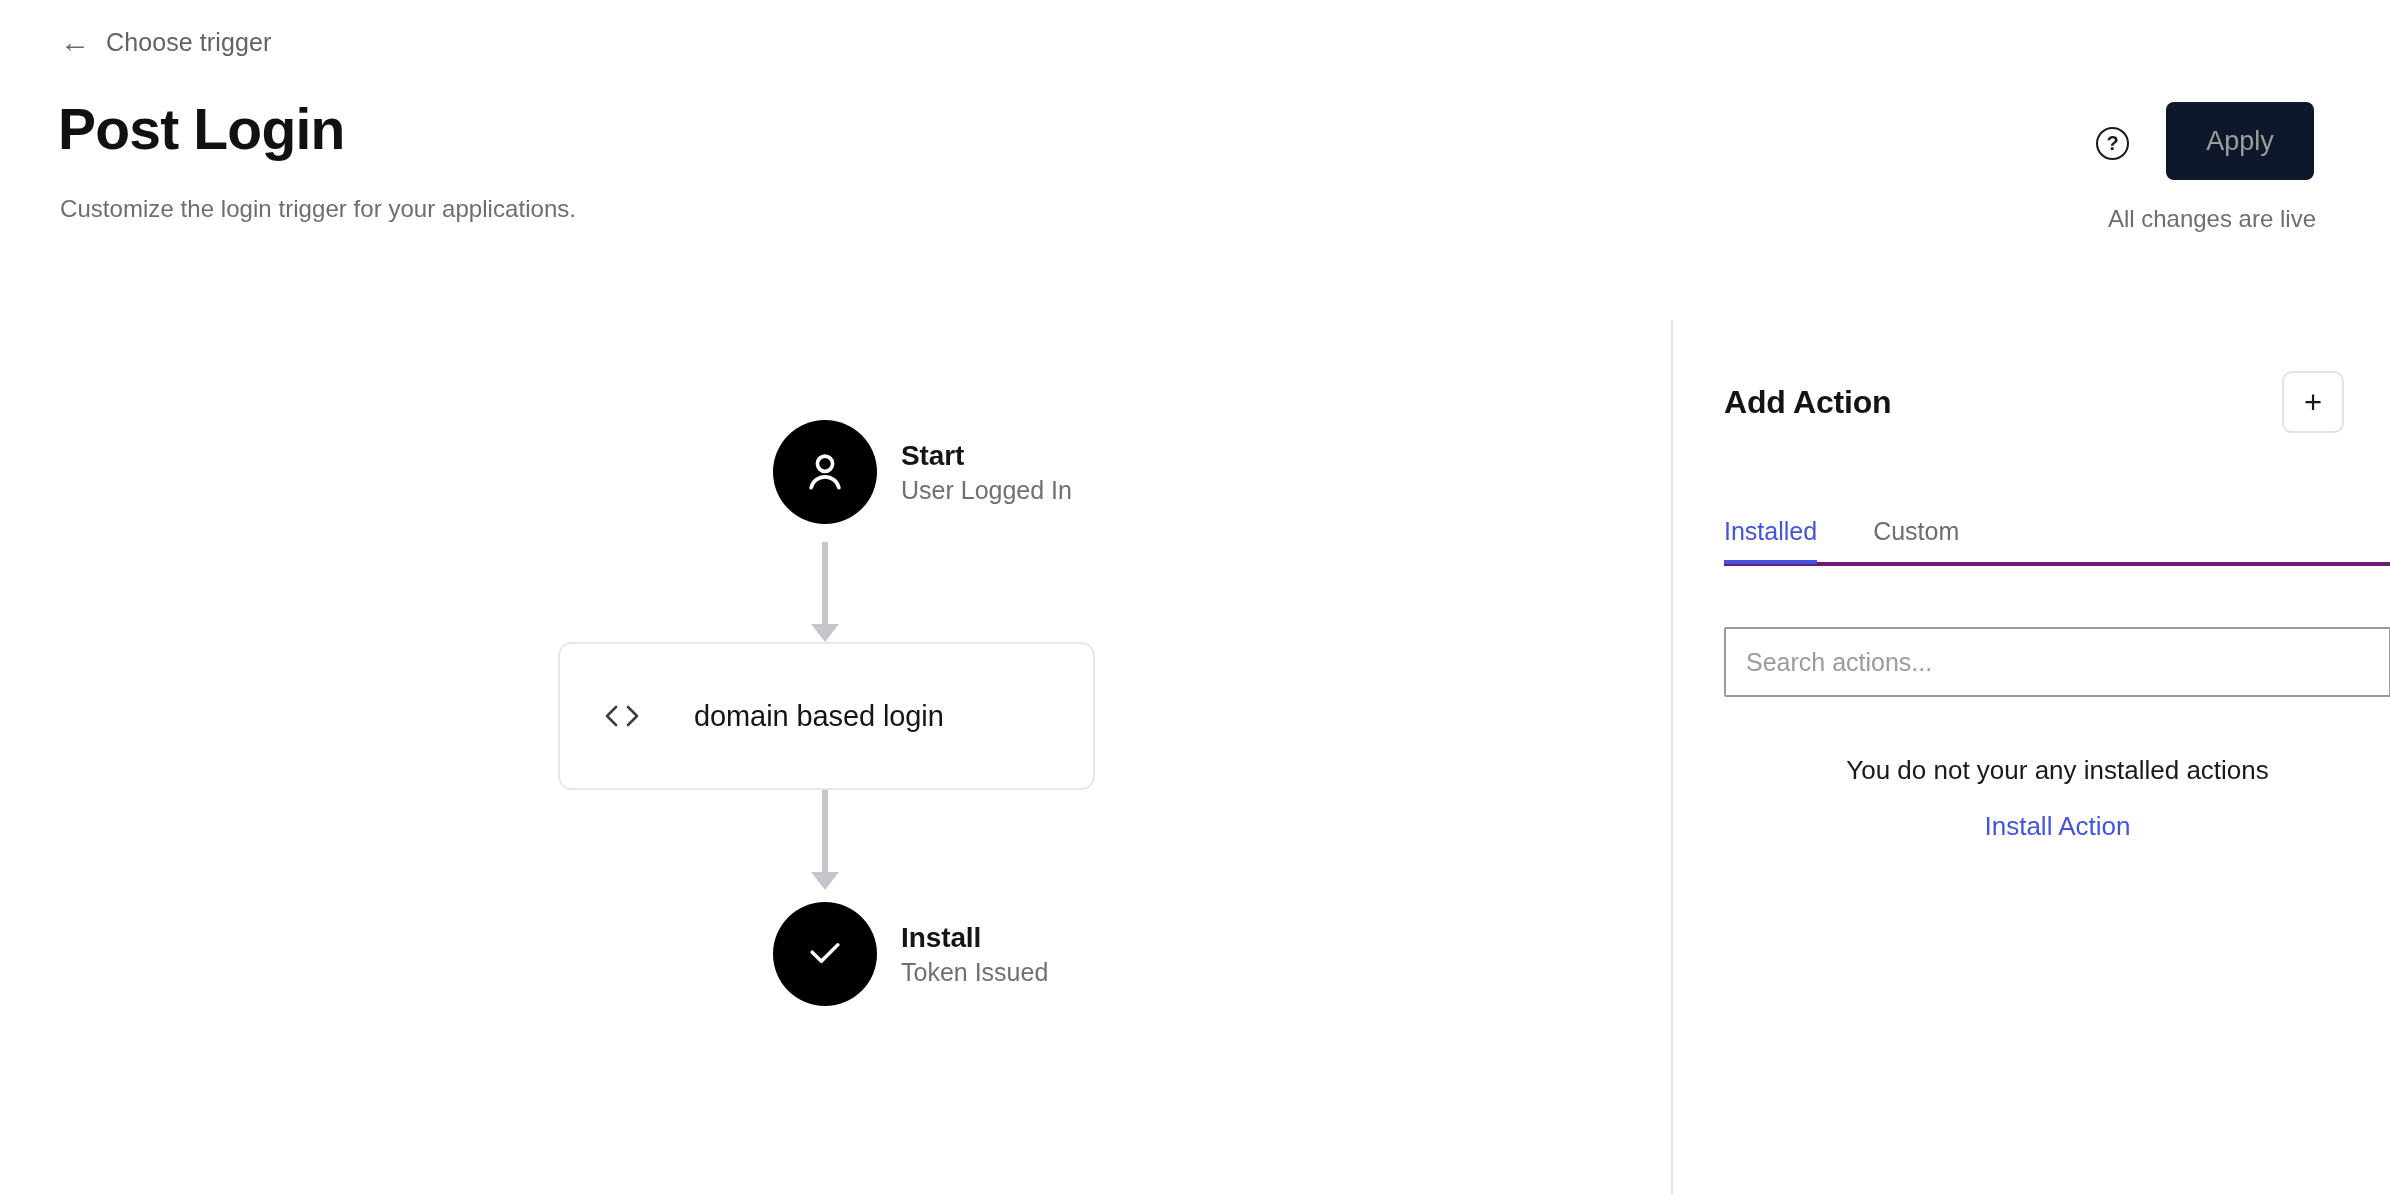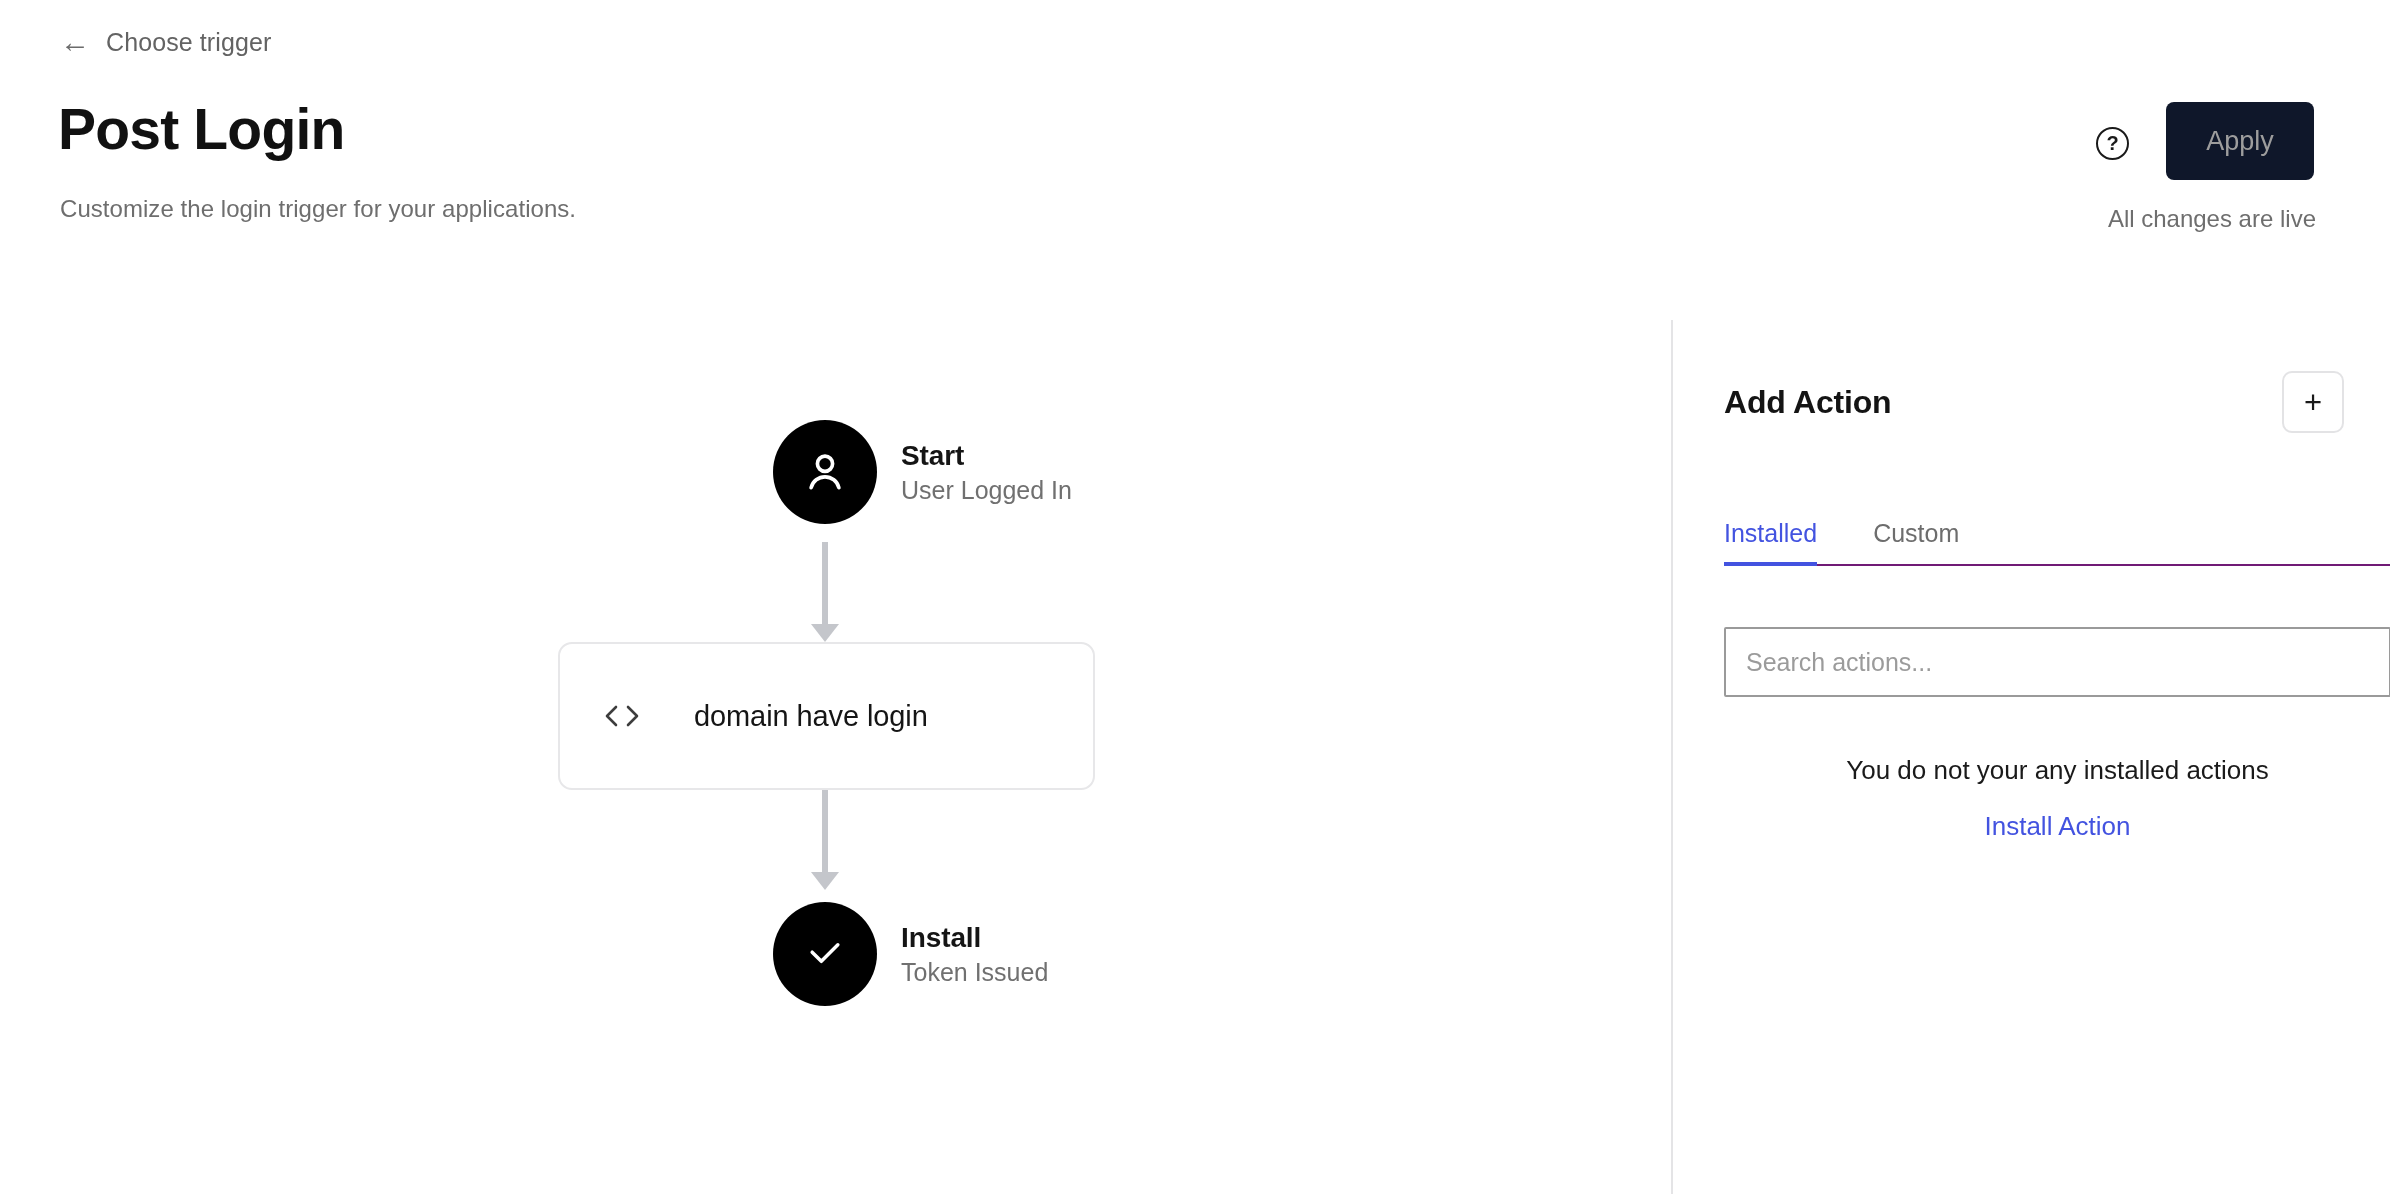--- a/index.html
+++ b/index.html
@@ -264,21 +264,21 @@
     justify-content: center;
     cursor: pointer;
     line-height: 1;
   }
 
   .tabs {
     position: absolute;
     left: 51px;
     top: 190px;
     width: 667px;
-    border-bottom: 2px solid #701a75;
+    border-bottom: 4px solid #701a75;
     display: flex;
     gap: 0;
     align-items: flex-end;
     height: 56px;
   }
   .tab {
     font-size: 25px;
     color: #6d6d6d;
     padding: 0 0 16px 0;
     margin-right: 56px;
@@ -380,21 +380,21 @@
       <div class="head"></div>
     </div>
 
     <div class="action-card">
       <span class="code-icon">
         <svg width="40" height="30" viewBox="0 0 40 30" fill="none" stroke="#3d3d3d" stroke-width="2.6" stroke-linecap="round" stroke-linejoin="round">
           <polyline points="14,6 5,15 14,24"></polyline>
           <polyline points="26,6 35,15 26,24"></polyline>
         </svg>
       </span>
-      <span class="action-card-label">domain have login</span>
+      <span class="action-card-label">domain based login</span>
     </div>
 
     <div class="connector connector-2">
       <div class="line"></div>
       <div class="head"></div>
     </div>
 
     <div class="flow-node node-complete">
       <div class="node-circle">
         <svg width="44" height="44" viewBox="0 0 24 24" fill="none" stroke="#ffffff" stroke-width="1.9" stroke-linecap="round" stroke-linejoin="round">

